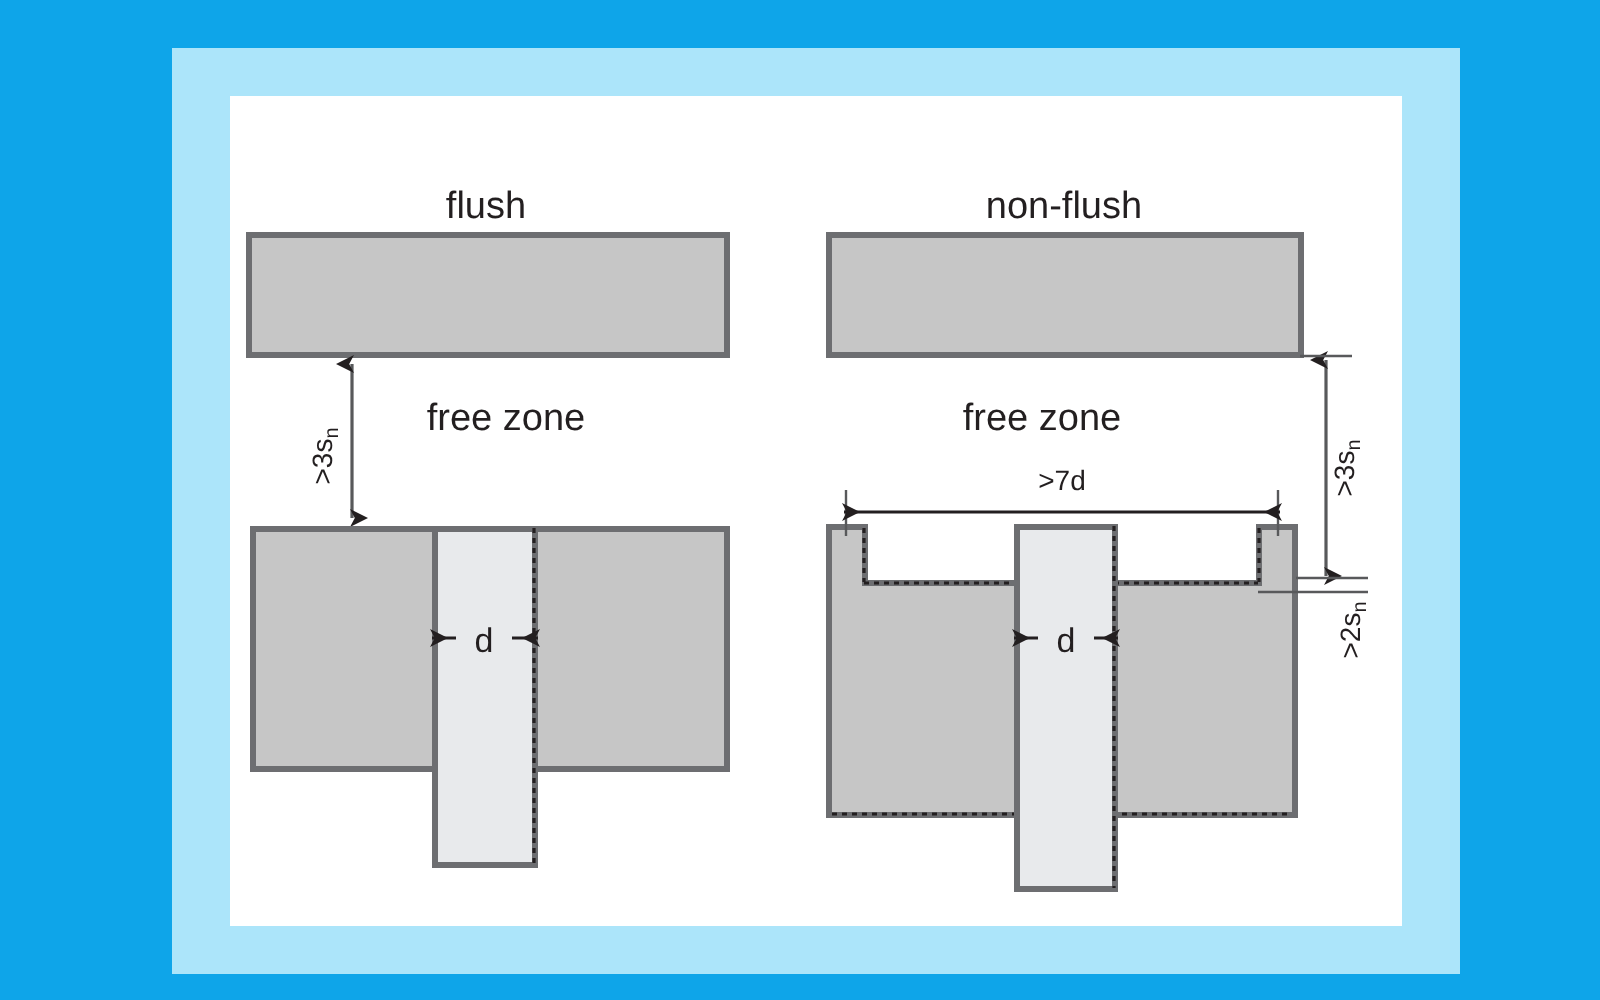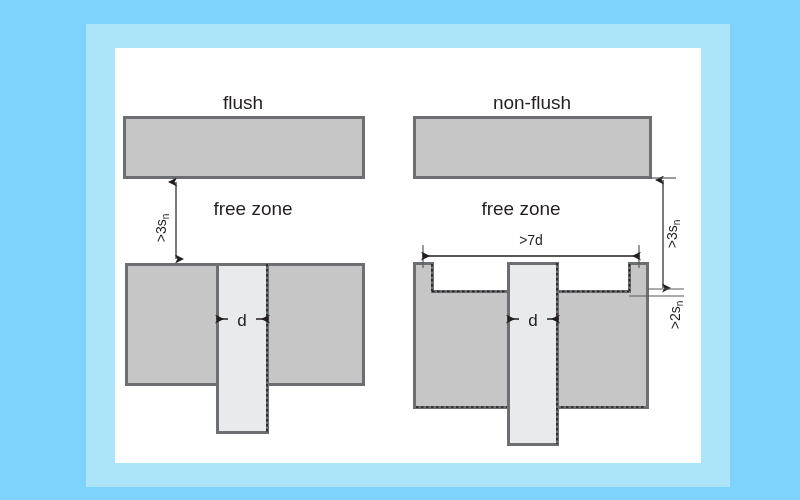--- a/index.html
+++ b/index.html
@@ -1,18 +1,18 @@
 <!DOCTYPE html>
 <html><head>
 <meta charset="utf-8">
 <style>
   html,body{margin:0;padding:0;background:#ffffff;}
   body{width:800px;height:500px;overflow:hidden;
        font-family:"Liberation Sans","DejaVu Sans",sans-serif;}
-  #stage{position:relative;width:800px;height:500px;background:#7dd3fc;}
+  #stage{position:relative;width:800px;height:500px;background:#0ea5e9;}
   #blue-frame{position:absolute;left:86px;top:24px;width:644px;height:463px;
               background:#ace5fa;}
   #panel{position:absolute;left:115px;top:48px;width:586px;height:415px;
          background:#ffffff;}
   svg{display:block;}
   .lbl{font-size:19px;fill:#231f20;font-family:"Liberation Sans","DejaVu Sans",sans-serif;}
   .lbl-d{font-size:17px;fill:#231f20;font-family:"Liberation Sans","DejaVu Sans",sans-serif;}
   .lbl-dim{font-size:14px;fill:#231f20;font-family:"Liberation Sans","DejaVu Sans",sans-serif;}
   .sub{font-size:10px;}
 </style>

